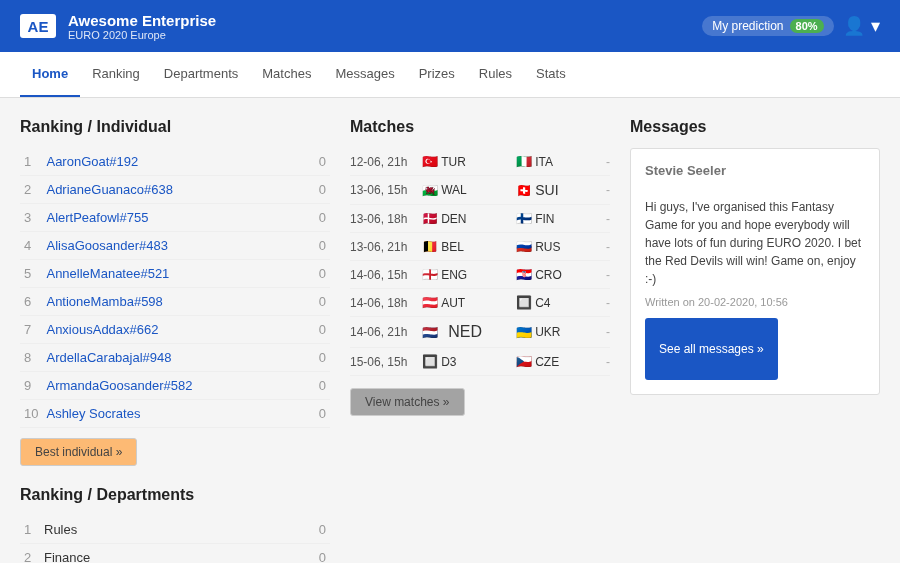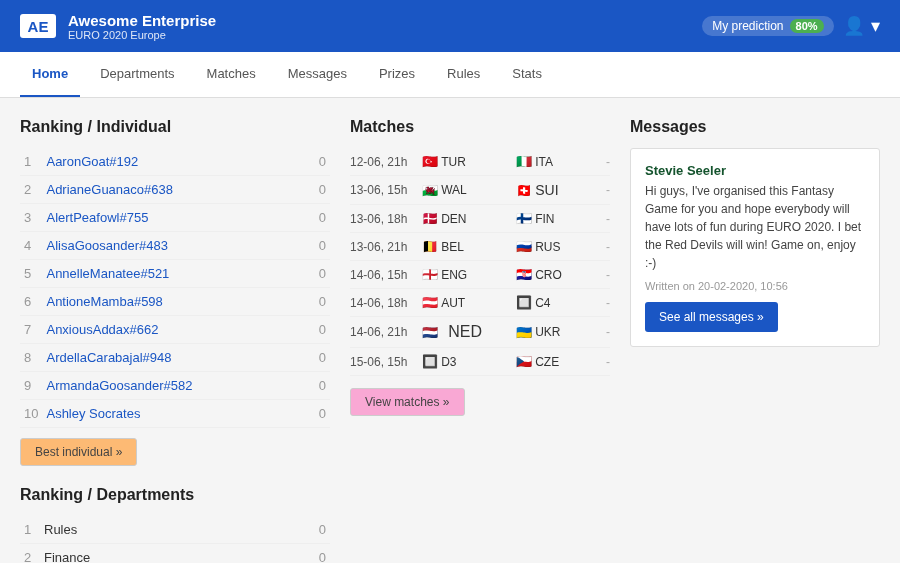--- a/index.html
+++ b/index.html
@@ -45,21 +45,21 @@
       font-weight: bold;
     }
     .user-icon { font-size: 18px; cursor: pointer; }
 
     
     .nav {
       background: white;
       border-bottom: 1px solid #ddd;
       padding: 0 20px;
       display: flex;
-      gap: 8px;
+      gap: 0;
     }
     .nav a {
       display: inline-block;
       padding: 14px 12px;
       text-decoration: none;
       color: #555;
       font-size: 13px;
       border-bottom: 2px solid transparent;
     }
     .nav a.active {
@@ -97,39 +97,39 @@
       border-radius: 3px;
       cursor: pointer;
       font-size: 12px;
     }
 
     
     .dept-section { margin-top: 20px; }
 
     .btn-view {
       margin-top: 12px;
-      background: #f9a8d4;
+      background: #a3a3a3;
       border: 1px solid #ccc;
       color: #444;
       padding: 6px 14px;
       border-radius: 3px;
       cursor: pointer;
       font-size: 12px;
     }
 
     
     .messages-box { background: white; border: 1px solid #ddd; border-radius: 3px; padding: 14px; }
-    .msg-author { color: #14532d; font-weight: bold; margin-bottom: 4px; font-size: 13px; }
+    .msg-author { color: #737373; font-weight: bold; margin-bottom: 20px; font-size: 13px; }
     .msg-text { font-size: 12px; line-height: 1.5; color: #444; }
     .msg-date { font-size: 11px; color: #999; margin-top: 8px; margin-bottom: 10px; }
     .btn-messages {
       background: #1a56c4;
       color: white;
       border: none;
-      padding: 8px 14px;
+      padding: 24px 14px;
       border-radius: 3px;
       cursor: pointer;
       font-size: 12px;
     }
 
     
     .match-row { display: flex; align-items: center; gap: 4px; padding: 6px 0; border-bottom: 1px solid #eee; }
     .match-date { width: 68px; color: #555; font-size: 12px; }
     .match-team { display: flex; align-items: center; gap: 3px; width: 70px; }
     .match-sep { width: 16px; text-align: center; color: #aaa; font-size: 12px; }
@@ -151,20 +151,21 @@
     <div class="prediction-badge">
       <span>My prediction</span>
       <span class="pred-pct">80%</span>
     </div>
     <span class="user-icon">👤 ▾</span>
   </div>
 </div>
 
 <nav class="nav">
   <a href="#" class="active">Home</a>
+  <a href="#">Ranking</a>
   <a href="#">Departments</a>
   <a href="#">Matches</a>
   <a href="#">Messages</a>
   <a href="#">Prizes</a>
   <a href="#">Rules</a>
   <a href="#">Stats</a>
 </nav>
 
 <div class="main">
 

